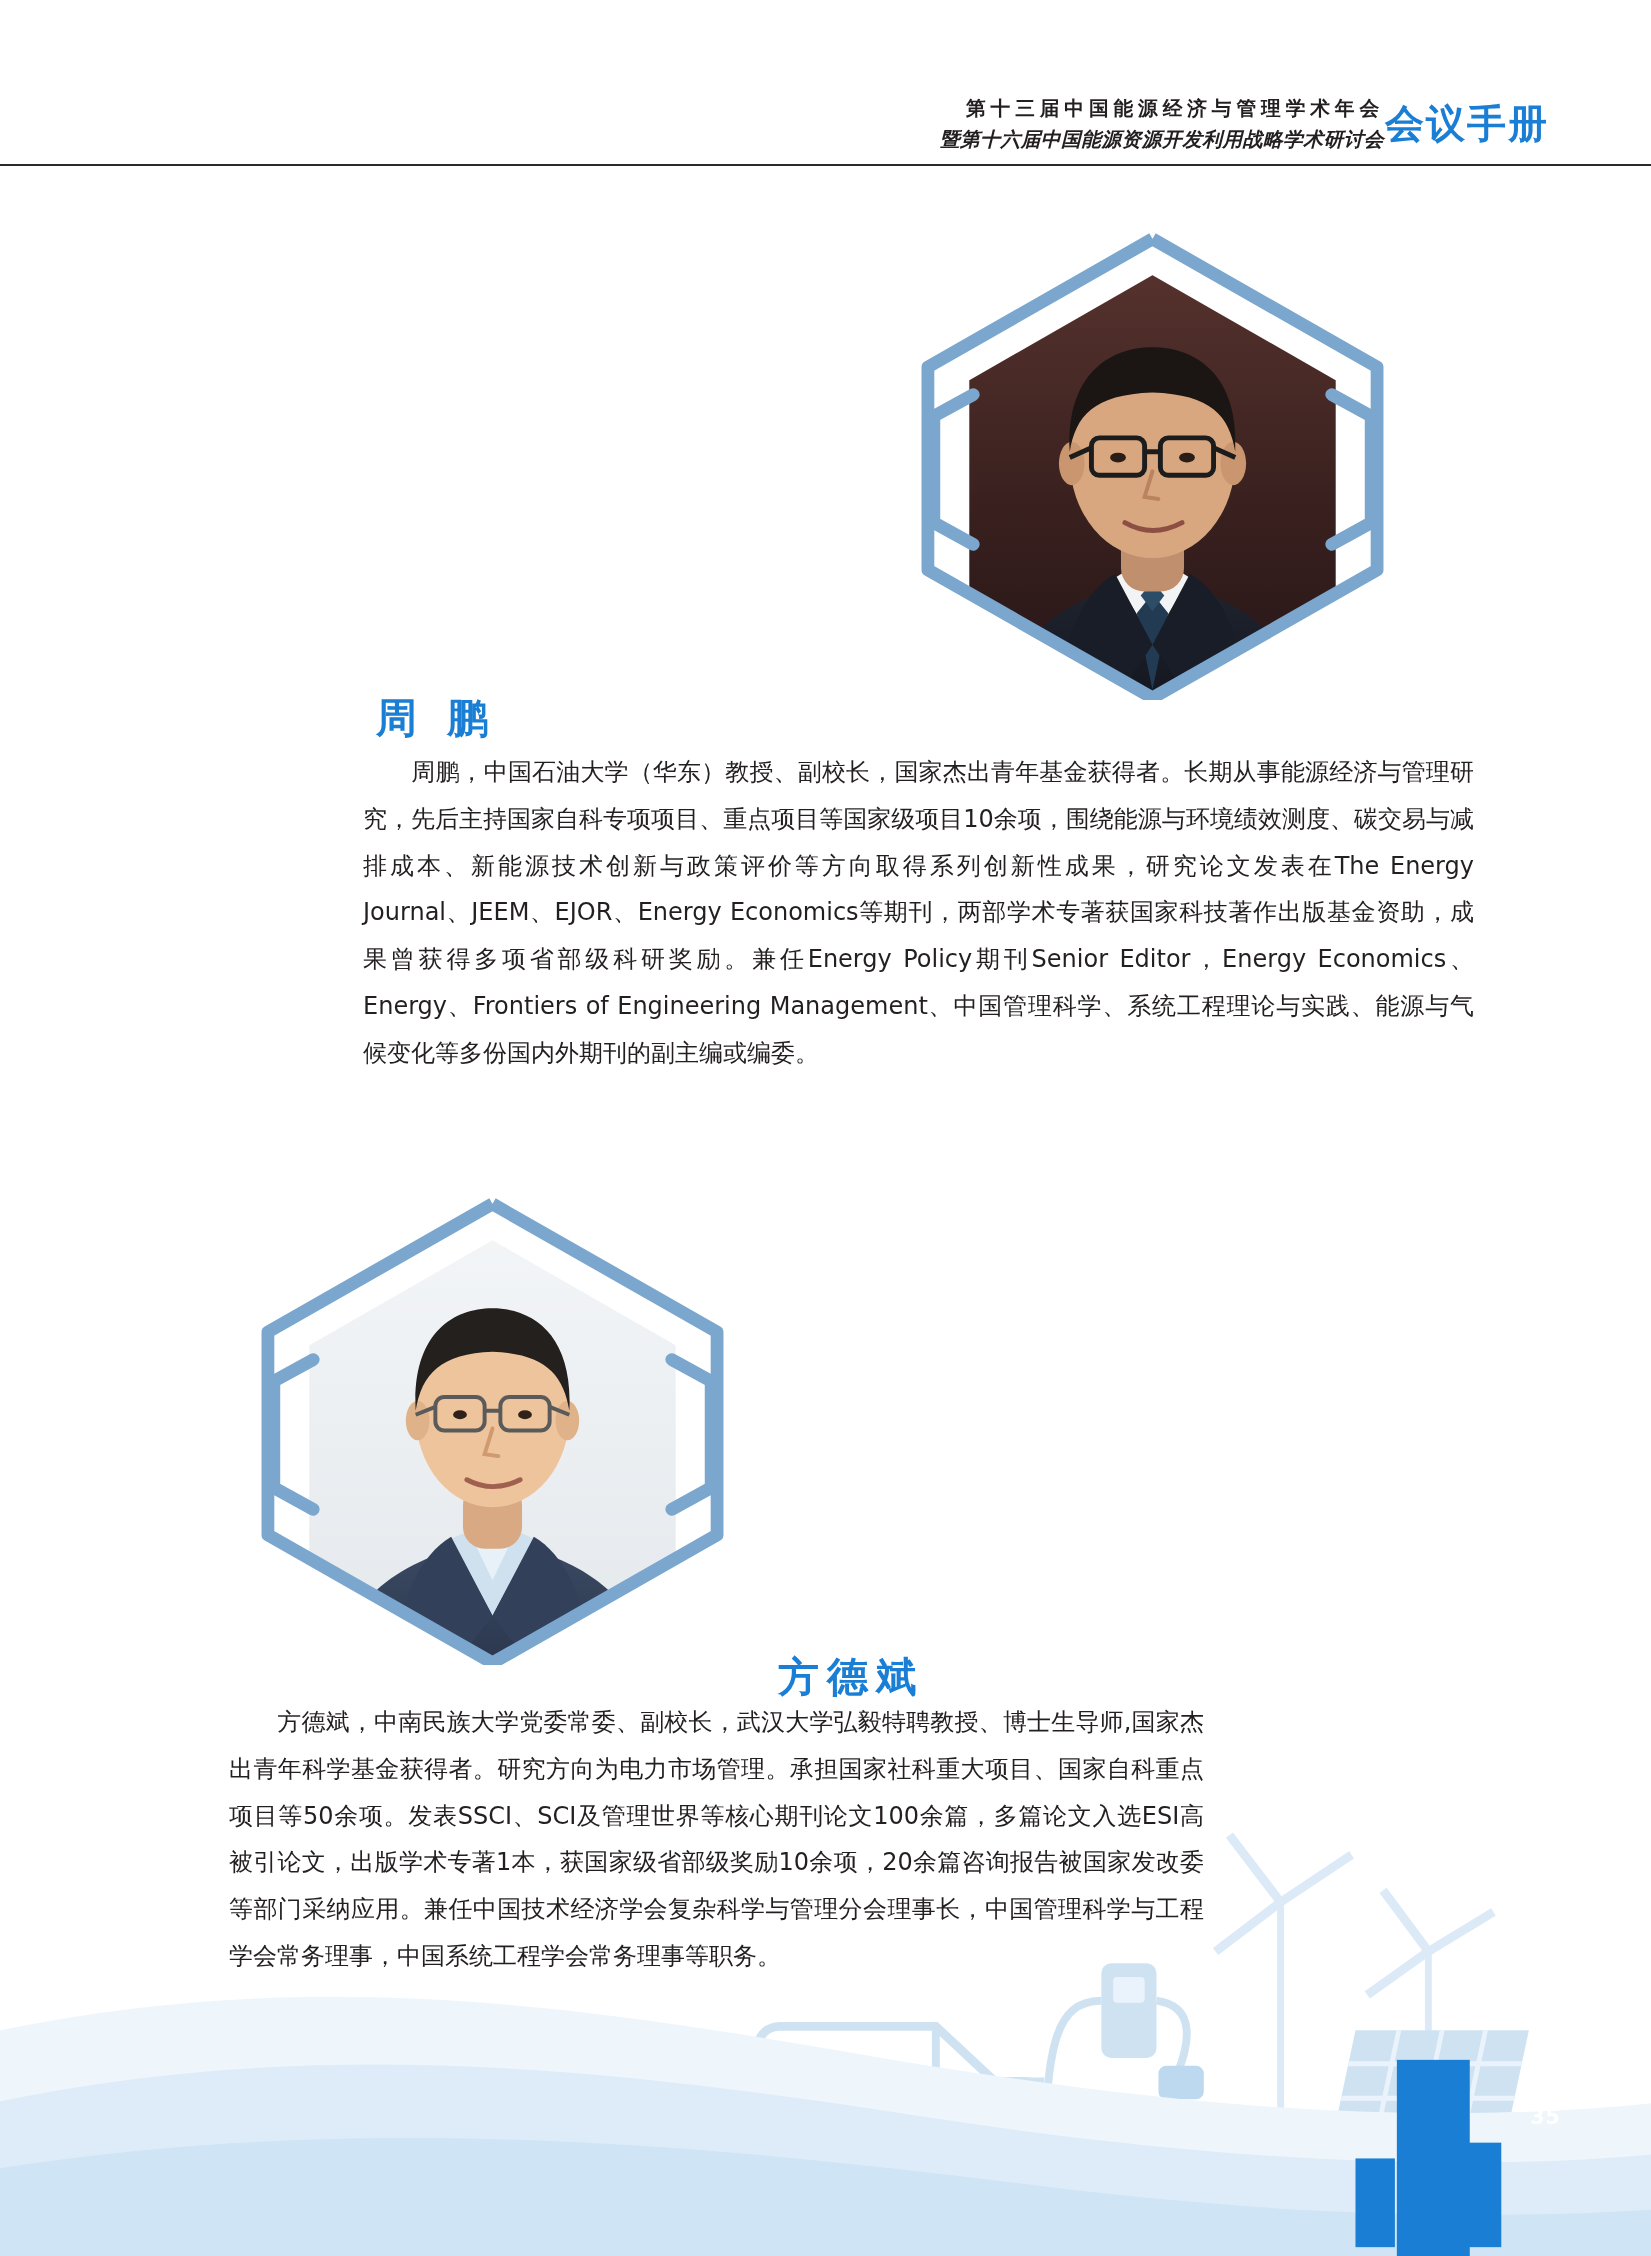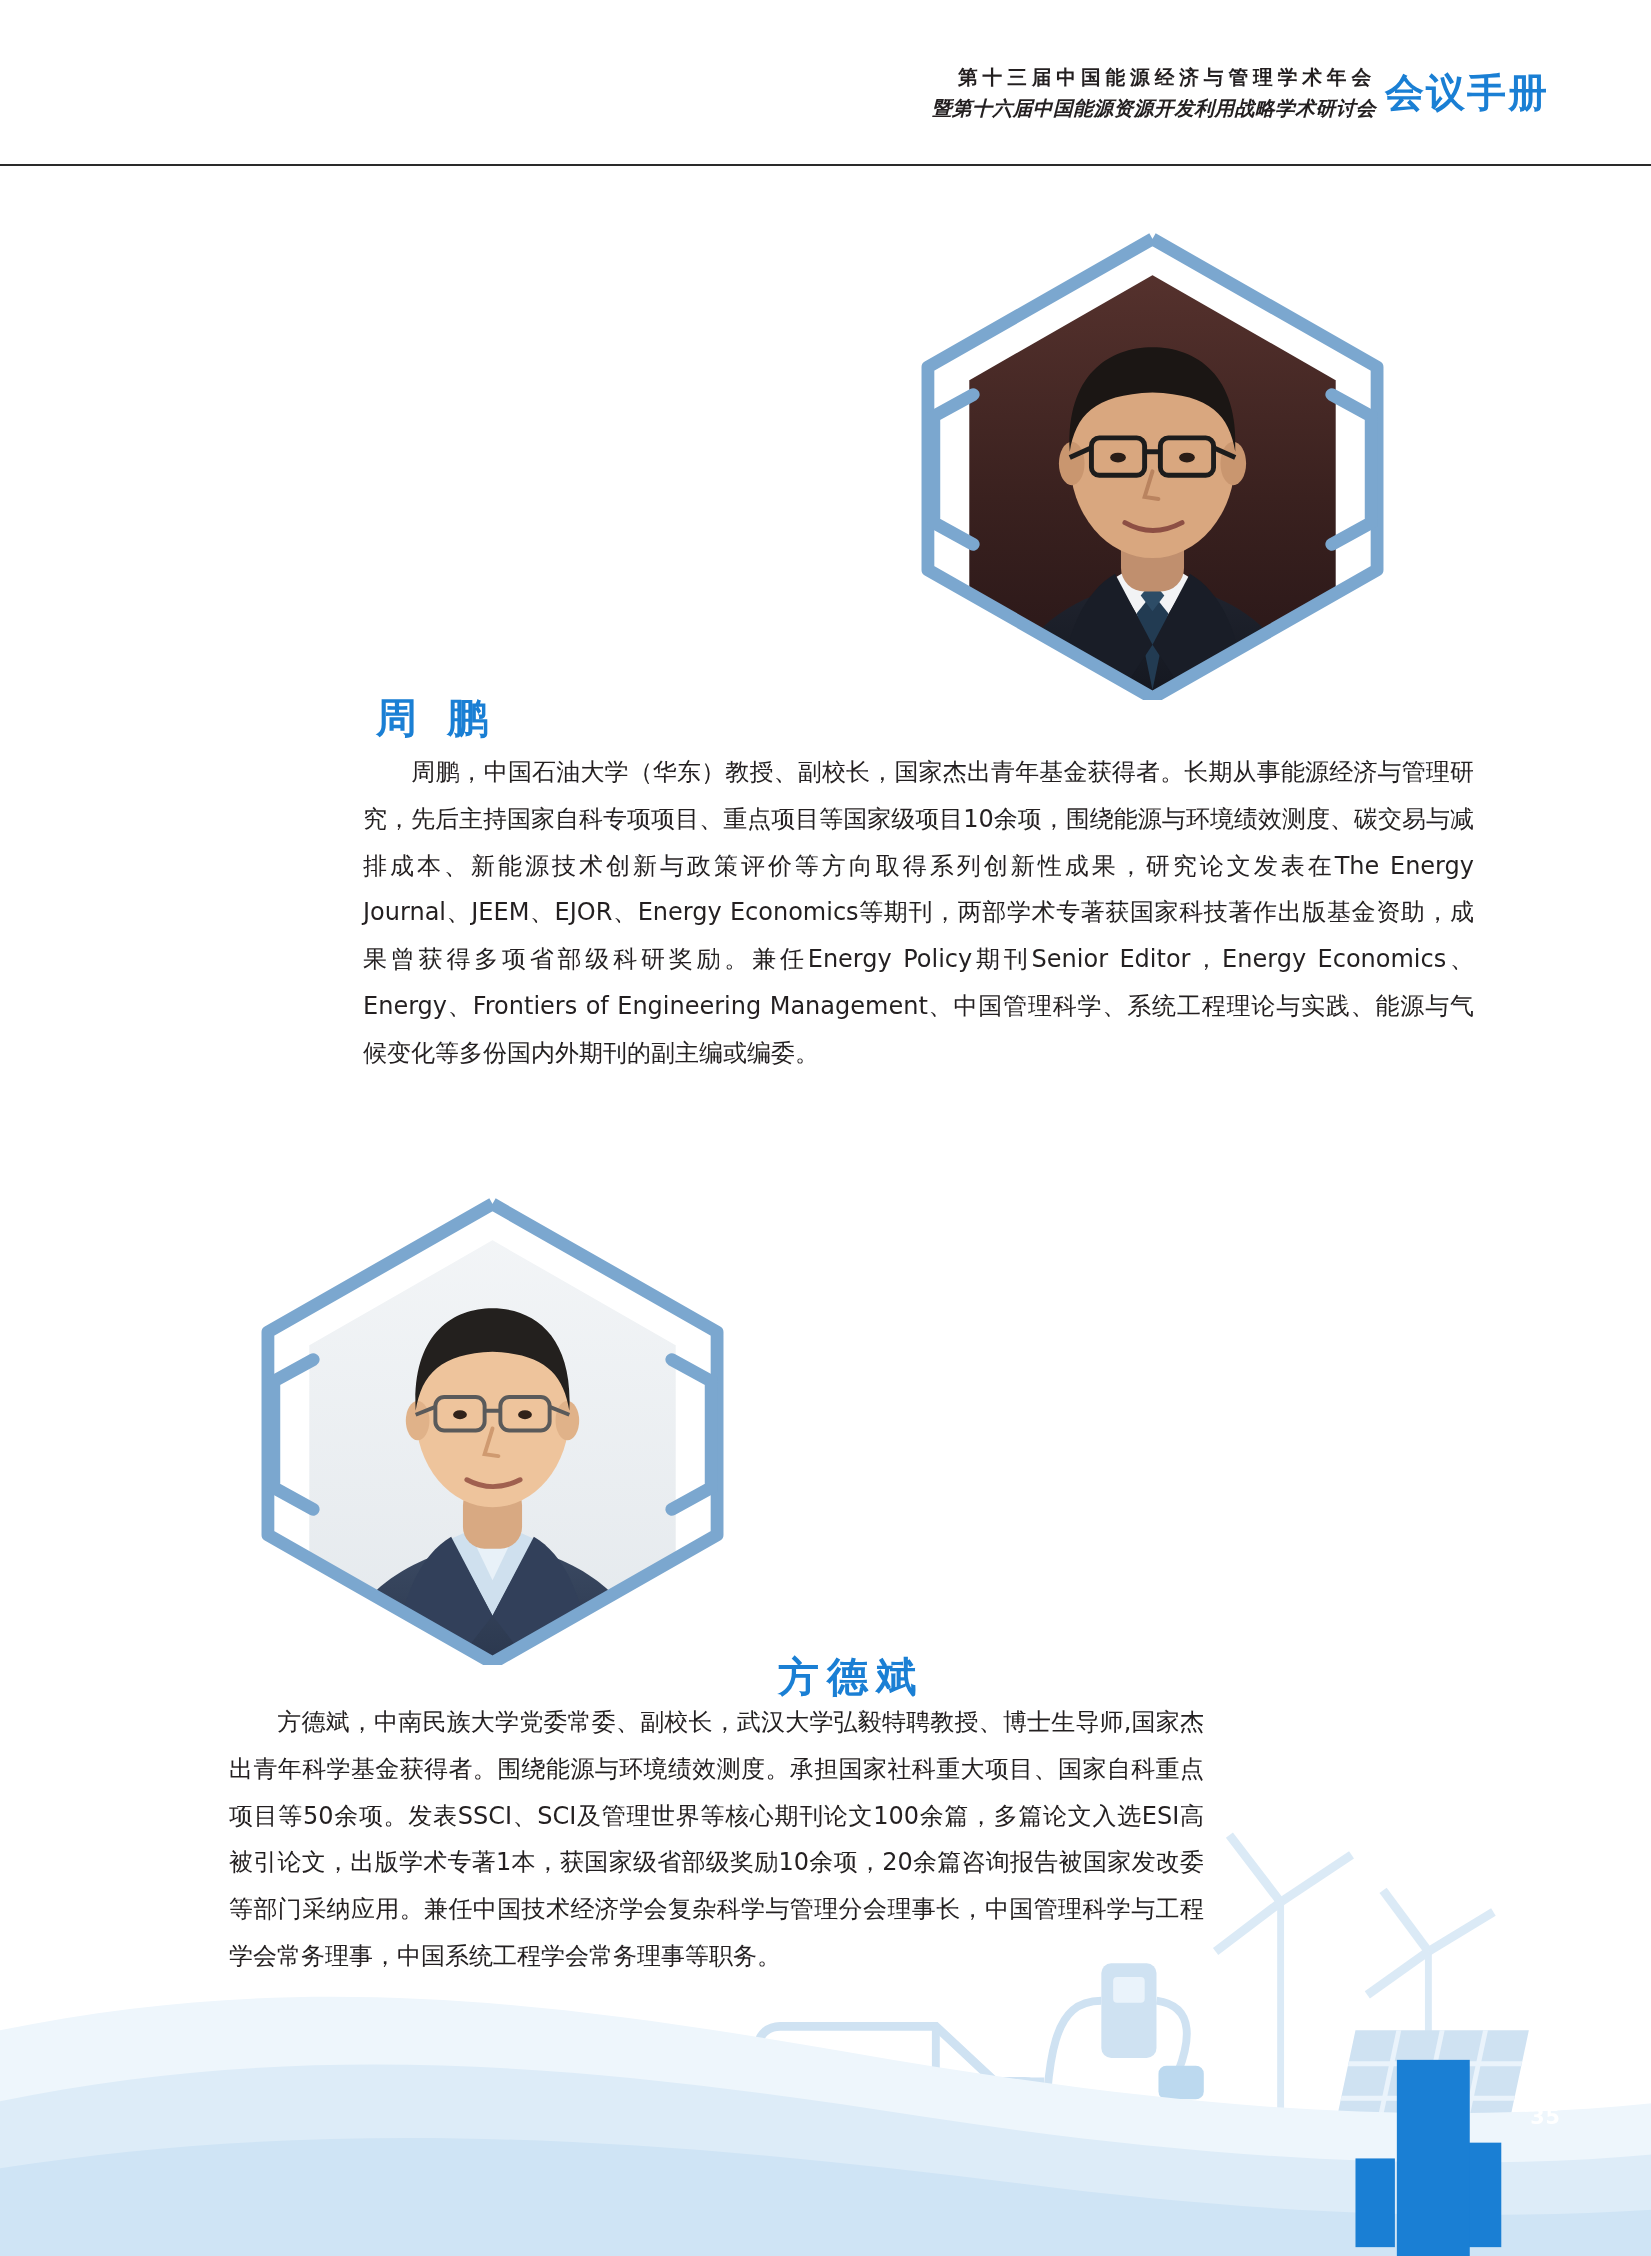--- a/index.html
+++ b/index.html
@@ -20,25 +20,25 @@
   .page-header {
     position: absolute;
     top: 0;
     left: 0;
     width: 1652px;
     height: 167px;
   }
   .header-inner {
     position: absolute;
     right: 103px;
-    top: 62px;
+    top: 93px;
     display: flex;
     align-items: center;
     justify-content: center;
-    gap: 9px;
+    gap: 1px;
   }
   .header-titles {
     text-align: right;
     line-height: 1.55;
   }
   .header-line1 {
     font-size: 19.7px;
     font-weight: bold;
     letter-spacing: 4.9px;
     color: #231f20;
@@ -285,21 +285,21 @@
       <polyline points="300,12 528,142 528,348 300,478 72,348 72,142 300,12"></polyline>
     </g>
     <g fill="none" stroke="#7ba7cf" stroke-width="13" stroke-linecap="round">
       <polyline points="118,170 78,192 78,300 118,322"></polyline>
       <polyline points="482,170 522,192 522,300 482,322"></polyline>
     </g>
   </svg>
 </div>
 
 <div class="speaker-name name-2">方德斌</div>
-<div class="bio bio-2">　　方德斌，中南民族大学党委常委、副校长，武汉大学弘毅特聘教授、博士生导师,国家杰出青年科学基金获得者。围绕能源与环境绩效测度。承担国家社科重大项目、国家自科重点项目等50余项。发表SSCI、SCI及管理世界等核心期刊论文100余篇，多篇论文入选ESI高被引论文，出版学术专著1本，获国家级省部级奖励10余项，20余篇咨询报告被国家发改委等部门采纳应用。兼任中国技术经济学会复杂科学与管理分会理事长，中国管理科学与工程学会常务理事，中国系统工程学会常务理事等职务。</div>
+<div class="bio bio-2">　　方德斌，中南民族大学党委常委、副校长，武汉大学弘毅特聘教授、博士生导师,国家杰出青年科学基金获得者。研究方向为电力市场管理。承担国家社科重大项目、国家自科重点项目等50余项。发表SSCI、SCI及管理世界等核心期刊论文100余篇，多篇论文入选ESI高被引论文，出版学术专著1本，获国家级省部级奖励10余项，20余篇咨询报告被国家发改委等部门采纳应用。兼任中国技术经济学会复杂科学与管理分会理事长，中国管理科学与工程学会常务理事，中国系统工程学会常务理事等职务。</div>
 
 <svg class="footer-deco" viewBox="0 0 1677 560" preserveAspectRatio="none">
 
   <g stroke="#dbeaf6" stroke-width="7" fill="none">
     <line x1="1300" y1="200" x2="1300" y2="430"></line>
     <g stroke="#dbeaf6" stroke-width="9">
       <line x1="1300" y1="200" x2="1372" y2="152"></line>
       <line x1="1300" y1="200" x2="1248" y2="132"></line>
       <line x1="1300" y1="200" x2="1234" y2="250"></line>
     </g>

